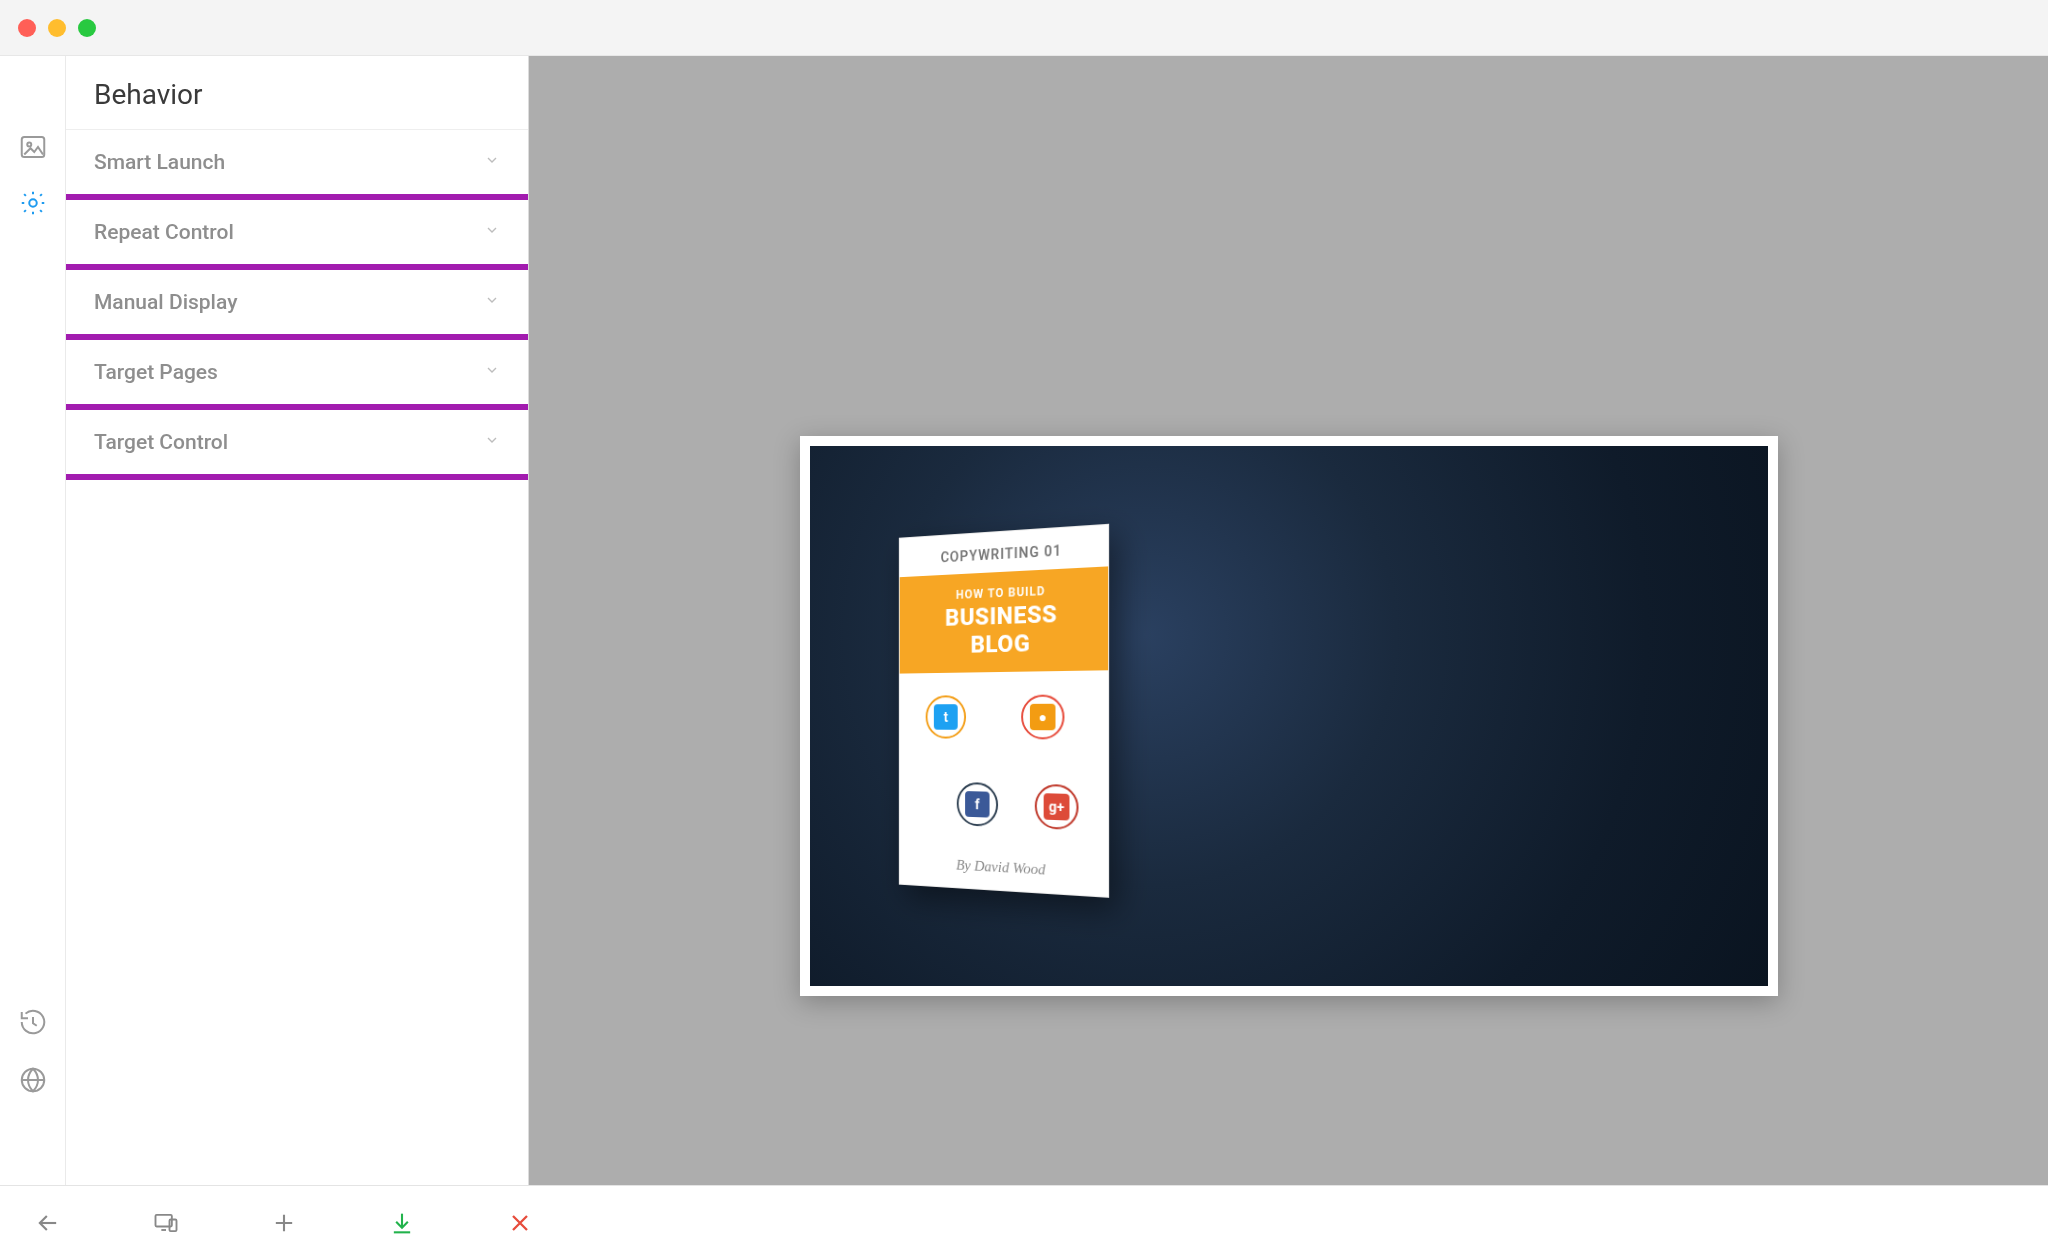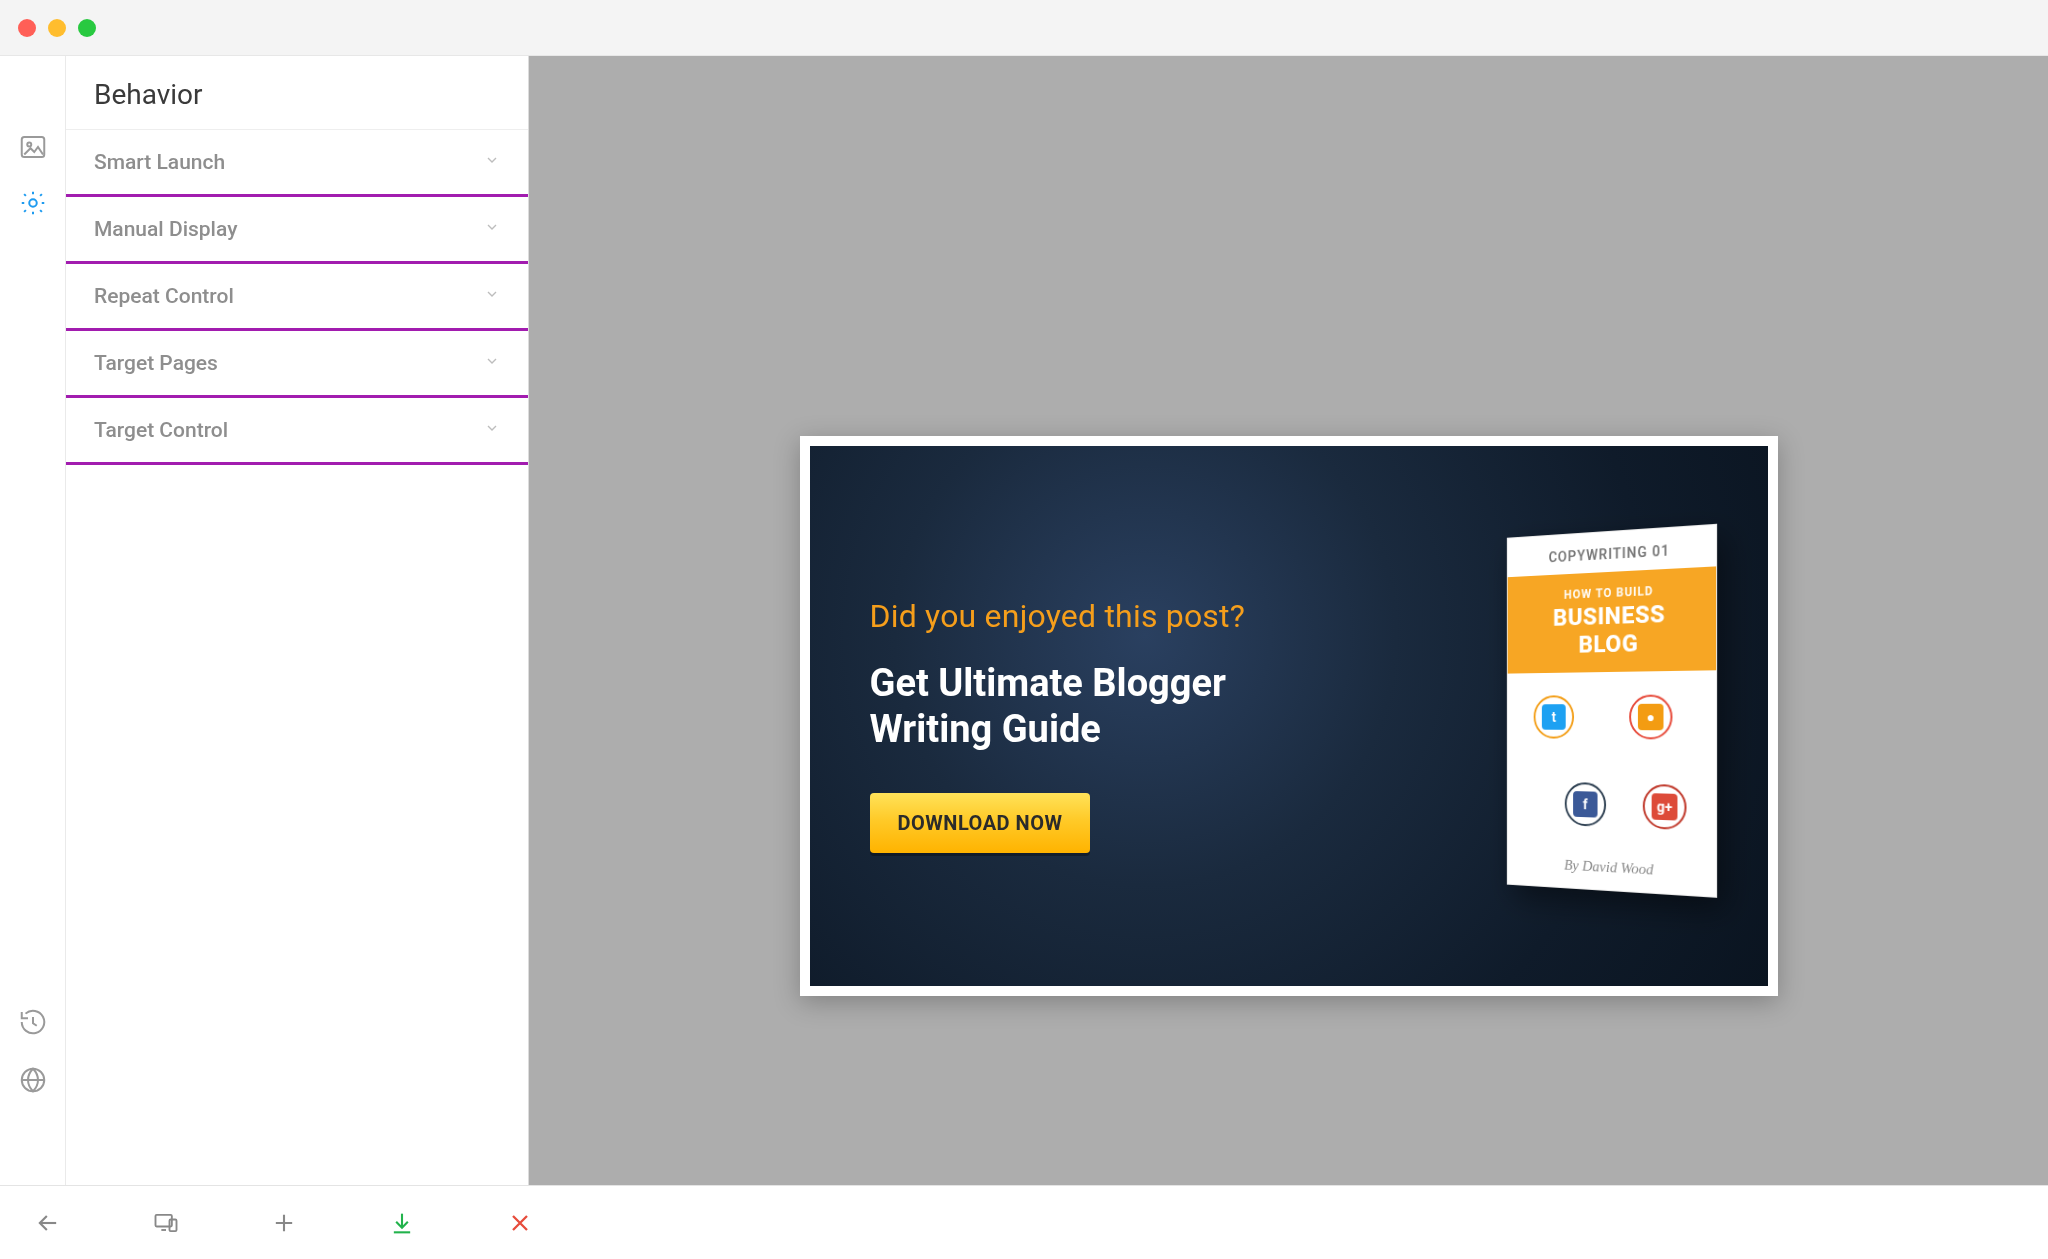--- a/index.html
+++ b/index.html
@@ -24,21 +24,21 @@
 .rail-icon { width: 30px; height: 30px; display: flex; align-items: center; justify-content: center; color: #9a9a9a; cursor: pointer; }
 .rail-icon.active { color: #1e9bf0; }
 .rail-icon svg { width: 30px; height: 30px; }
 .rail-bottom { position: absolute; bottom: 90px; left: 0; right: 0; display: flex; flex-direction: column; align-items: center; gap: 28px; }
 
 
 .side-panel { width: 463px; background: #fff; border-right: 1px solid #dcdcdc; display: flex; flex-direction: column; }
 .panel-header { padding: 22px 12px 18px 28px; border-bottom: 1px solid #eeeeee; }
 .panel-title { font-size: 28px; font-weight: 400; color: #3a3a3a; }
 .accordion-list { flex: 1; }
-.accordion-item { display: flex; align-items: center; justify-content: space-between; padding: 20px 28px 20px 28px; border-bottom: 3px solid #a21caf; cursor: pointer; gap: 32px; }
+.accordion-item { display: flex; align-items: center; justify-content: space-between; padding: 20px 28px 20px 28px; border-bottom: 6px solid #a21caf; cursor: pointer; gap: 32px; }
 .accordion-label { font-size: 21px; color: #8e8e8e; font-weight: 500; }
 .chevron { color: #bdbdbd; }
 .chevron svg { width: 16px; height: 16px; }
 
 
 .canvas { flex: 1; background: #adadad; position: relative; }
 .popup-frame { position: absolute; top: 380px; left: 50%; transform: translateX(-50%); width: 978px; background: #fff; padding: 10px; box-shadow: 0 6px 24px rgba(0,0,0,0.25); }
 .popup-inner { width: 100%; height: 540px; background: radial-gradient(circle at 35% 35%, #2a4060 0%, #1a2a3e 35%, #0f1b2a 70%, #0a1420 100%); display: flex; align-items: center; padding: 0 50px 0 60px; position: relative; overflow: hidden; }
 .popup-text { flex: 1; padding-top: 18px; padding-right: 10px; }
 .lead { font-size: 32px; color: #f59e1b; font-weight: 400; margin-bottom: 26px; letter-spacing: .2px; }
@@ -130,27 +130,27 @@
         <div class="panel-title">Behavior</div>
       </div>
       <div class="accordion-list">
         <div class="accordion-item">
           <span class="accordion-label">Smart Launch</span>
           <span class="chevron"><svg viewBox="0 0 24 24" fill="none" stroke="currentColor" stroke-width="2">
                 <path d="M6 9l6 6 6-6"></path>
               </svg></span>
         </div>
         <div class="accordion-item">
+          <span class="accordion-label">Repeat Control</span>
+          <span class="chevron"><svg viewBox="0 0 24 24" fill="none" stroke="currentColor" stroke-width="2">
+                <path d="M6 9l6 6 6-6"></path>
+              </svg></span>
+        </div>
+        <div class="accordion-item">
           <span class="accordion-label">Manual Display</span>
-          <span class="chevron"><svg viewBox="0 0 24 24" fill="none" stroke="currentColor" stroke-width="2">
-                <path d="M6 9l6 6 6-6"></path>
-              </svg></span>
-        </div>
-        <div class="accordion-item">
-          <span class="accordion-label">Repeat Control</span>
           <span class="chevron"><svg viewBox="0 0 24 24" fill="none" stroke="currentColor" stroke-width="2">
                 <path d="M6 9l6 6 6-6"></path>
               </svg></span>
         </div>
         <div class="accordion-item">
           <span class="accordion-label">Target Pages</span>
           <span class="chevron"><svg viewBox="0 0 24 24" fill="none" stroke="currentColor" stroke-width="2">
                 <path d="M6 9l6 6 6-6"></path>
               </svg></span>
         </div>
@@ -159,28 +159,20 @@
           <span class="chevron"><svg viewBox="0 0 24 24" fill="none" stroke="currentColor" stroke-width="2">
                 <path d="M6 9l6 6 6-6"></path>
               </svg></span>
         </div>
       </div>
     </div>
 
     <div class="canvas">
       <div class="popup-frame">
         <div class="popup-inner">
-          <div class="popup-text">
-            <div class="lead">Did you enjoyed this post?</div>
-            <div class="headline">
-              <span>Get Ultimate Blogger</span><br>
-              <span>Writing Guide</span>
-            </div>
-            <div class="cta">DOWNLOAD NOW</div>
-          </div>
 
           <div class="book-wrap">
             <div class="book">
               <div class="book-spine"></div>
               <div class="book-face">
                 <div class="book-top-label">COPYWRITING 01</div>
                 <div class="book-band">
                   <div class="l1">HOW TO BUILD</div>
                   <div class="l2">BUSINESS</div>
                   <div class="l3">BLOG</div>

